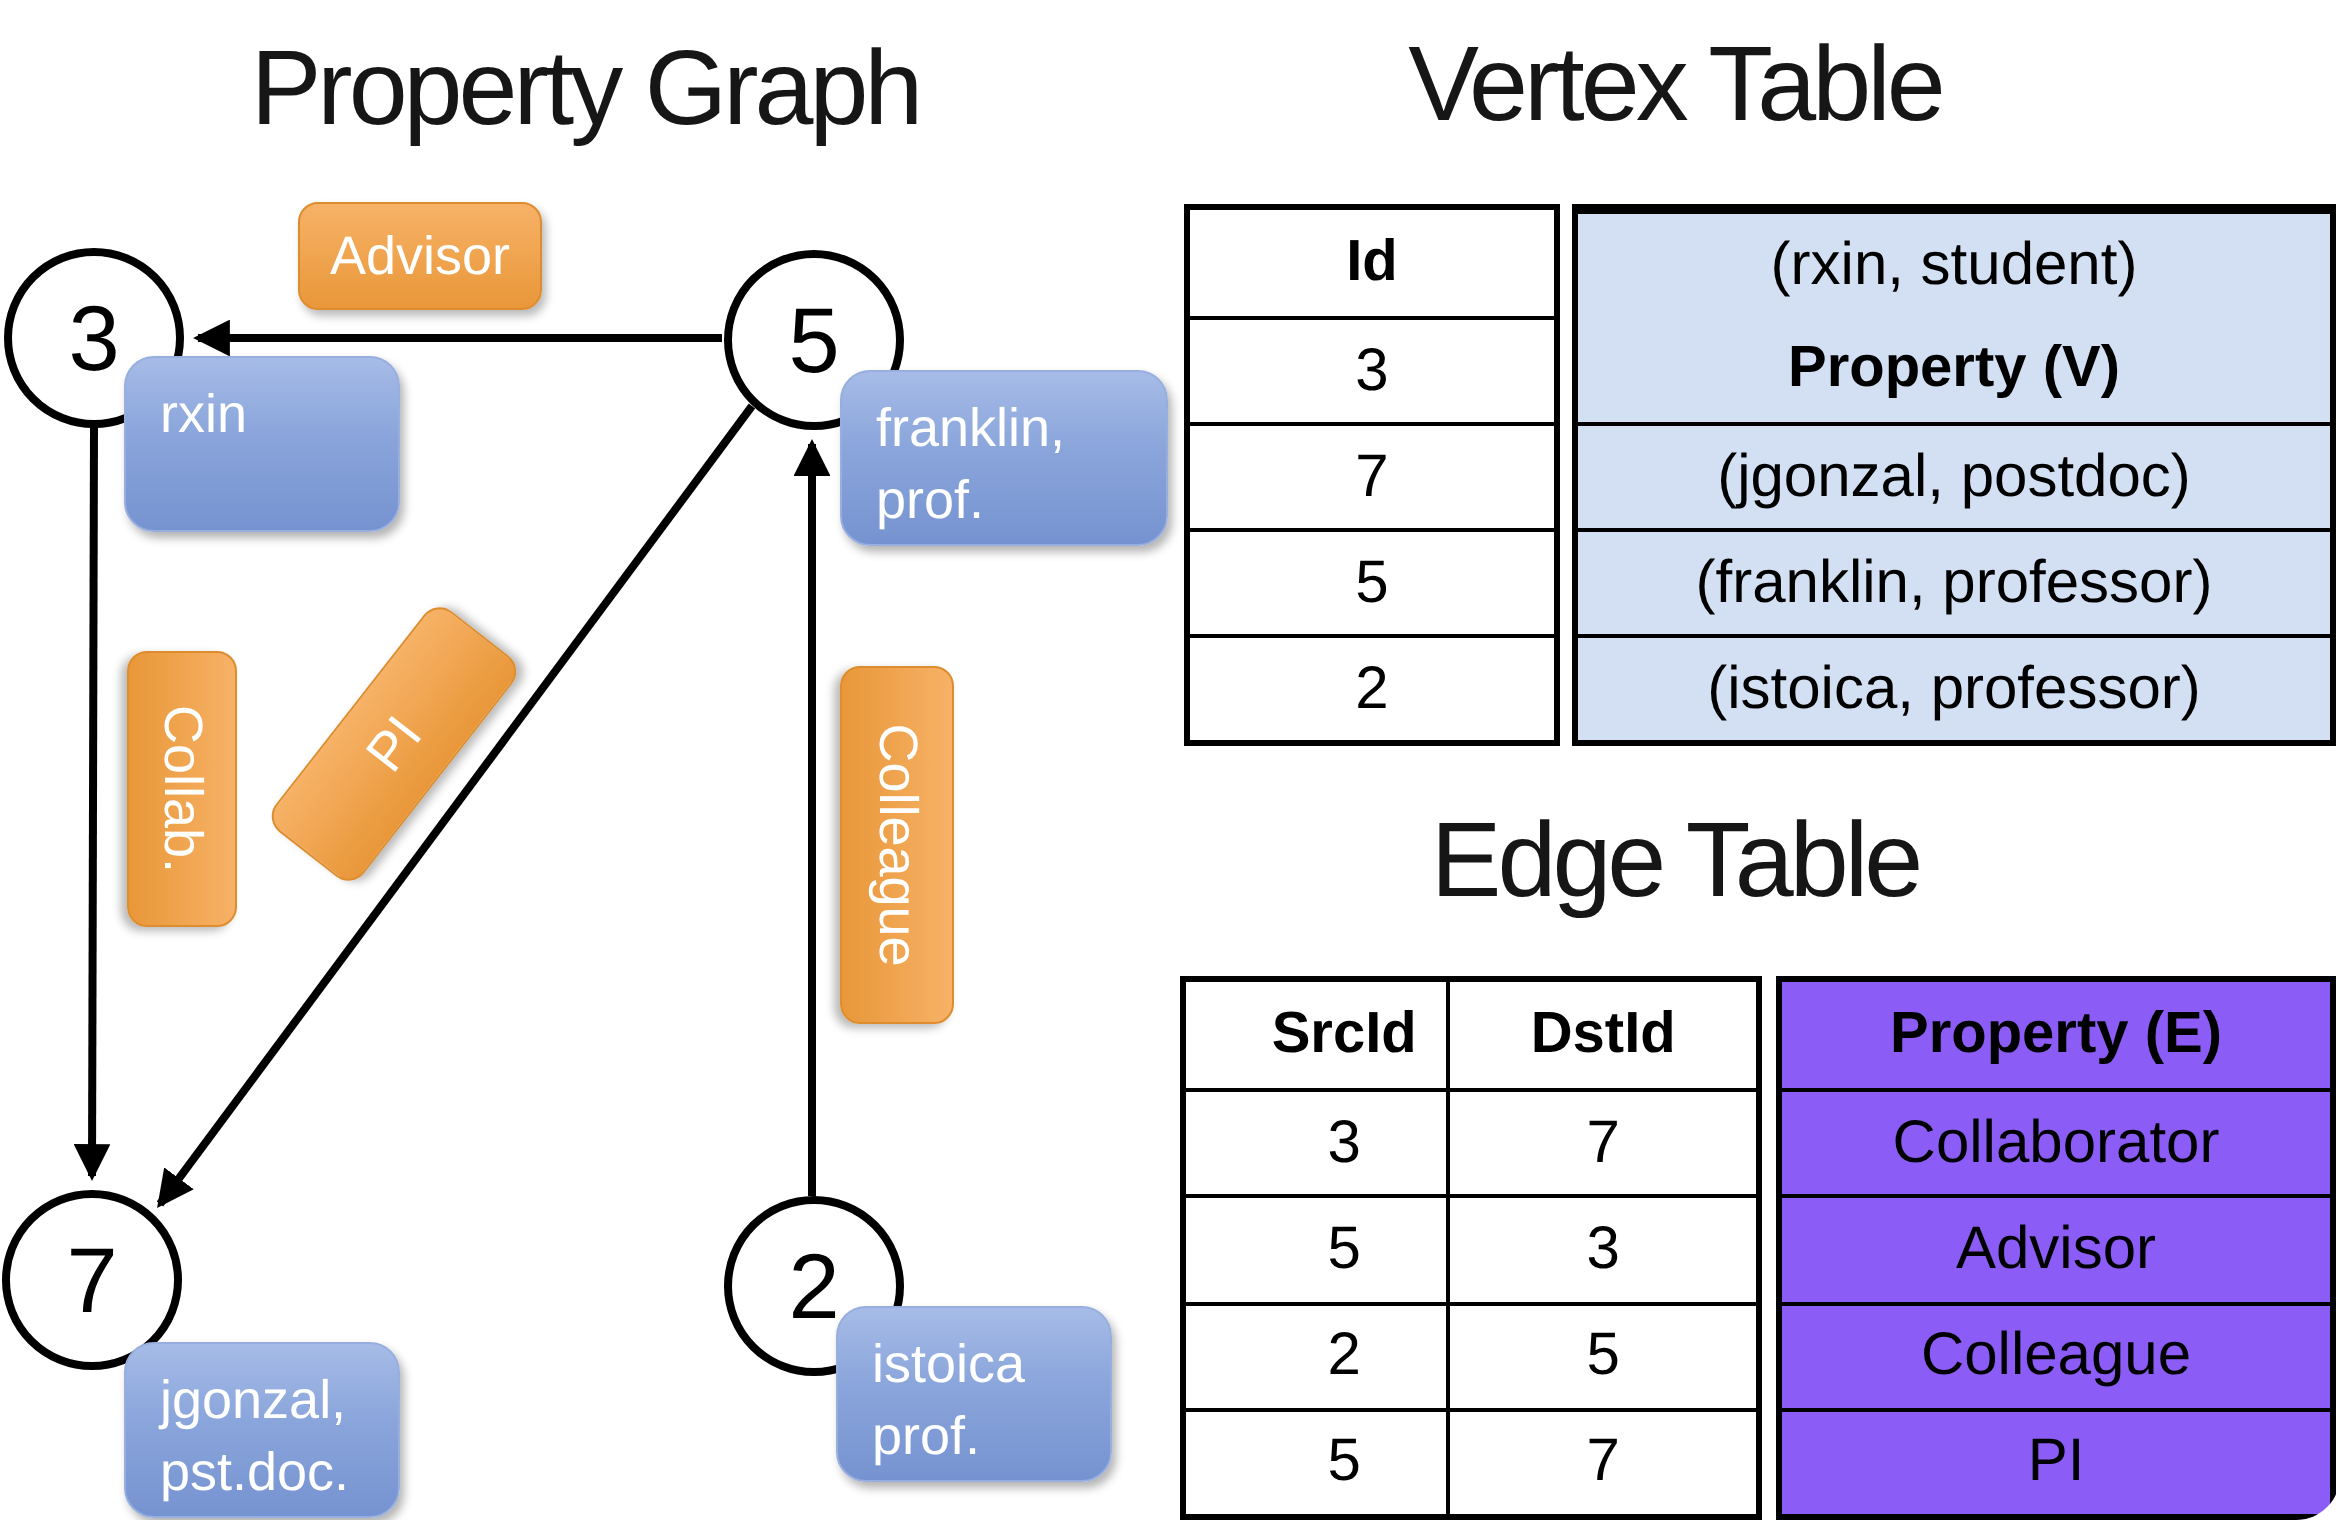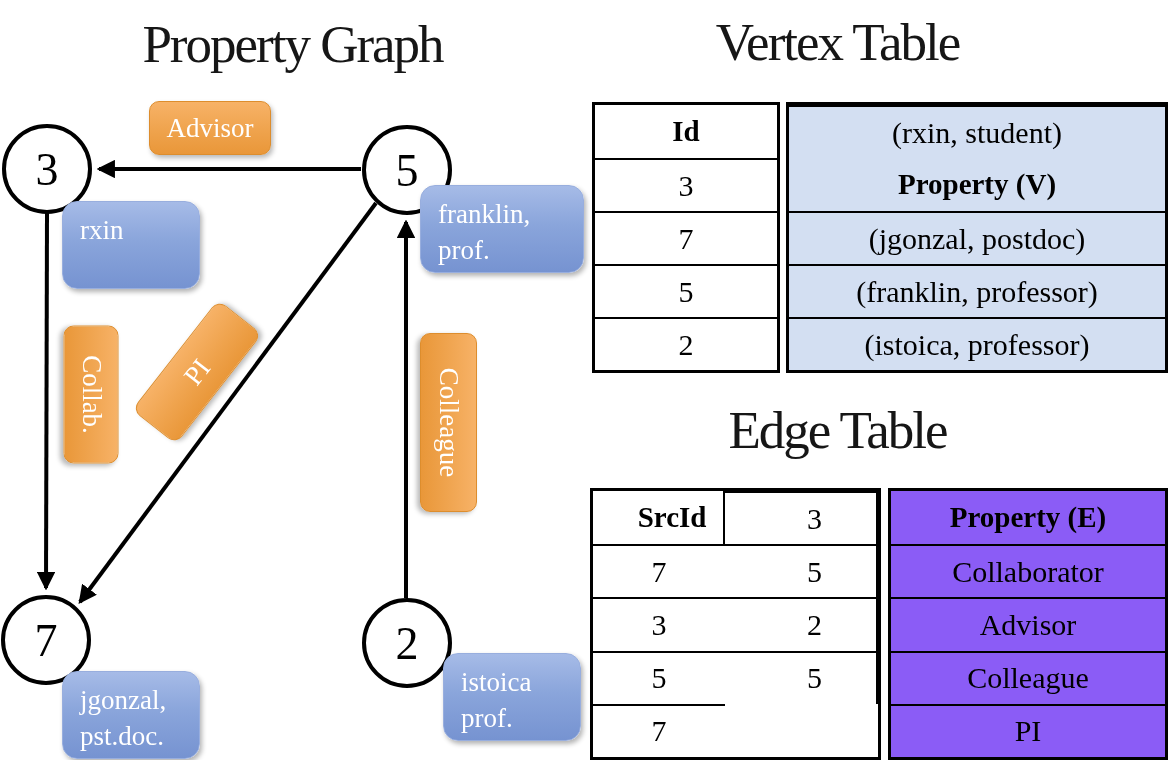--- a/index.html
+++ b/index.html
@@ -1,21 +1,22 @@
 <!DOCTYPE html>
 <html><head>
 <meta charset="utf-8">
 <style>
   * { margin:0; padding:0; box-sizing:border-box; }
   html,body { background:#ffffff; }
   .canvas {
     position:relative; width:1170px; height:760px;
     background:#ffffff; overflow:hidden;
-    font-family:Liberation Serif, serif;
+    font-family:Liberation Sans, sans-serif;
     color:#000;
+    border-radius:22px;
   }
 
   
   .big-title {
     position:absolute; text-align:center;
     font-size:53px; font-weight:400; letter-spacing:-2px; color:#161616;
     white-space:nowrap;
   }
   #graph-title   { left:0px;   top:14px;  width:585px; }
   #vertex-title  { left:585px; top:12px;  width:505px; }
@@ -39,24 +40,24 @@
 
   .vprop {
     position:absolute; z-index:4;
     width:138px; height:88px; border-radius:15px;
     background:linear-gradient(180deg,#a6bbe7 0%, #8aa5db 45%, #7693d1 100%);
     border:1px solid #98aede;
     box-shadow:2px 3px 5px rgba(0,0,0,0.30);
     color:#fff; font-size:27px; line-height:1.33;
     padding:11px 0 0 17px;
   }
-  #vprop-3 { left:62px;  top:201px; }
+  #vprop-3 { left:62px;  top:178px; }
   #vprop-5 { left:420px; top:185px; width:164px; }
   #vprop-7 { left:62px;  top:671px; }
-  #vprop-2 { left:443px; top:653px; }
+  #vprop-2 { left:418px; top:653px; }
 
   .elabel {
     position:absolute; z-index:3;
     background:linear-gradient(180deg,#f7b267 0%, #efa34d 55%, #e99739 100%);
     border:1px solid #dd8d2d; border-radius:10px;
     box-shadow:2px 3px 5px rgba(0,0,0,0.28);
     color:#fff; font-size:27px;
     display:flex; align-items:center; justify-content:center;
     white-space:nowrap;
   }
@@ -150,20 +151,21 @@
   <div class="tcol" id="vt-prop">
     <div class="cell">(rxin, student)</div>
     <div class="cell header first">Property (V)</div>
     <div class="cell">(jgonzal, postdoc)</div>
     <div class="cell">(franklin, professor)</div>
     <div class="cell">(istoica, professor)</div>
   </div>
 
   <div class="tcol" id="et-ids">
     <div class="cell header first br">SrcId</div>
+    <div class="cell header first">DstId</div>
     <div class="cell br">3</div>
     <div class="cell">7</div>
     <div class="cell br">5</div>
     <div class="cell">3</div>
     <div class="cell br">2</div>
     <div class="cell">5</div>
     <div class="cell br">5</div>
     <div class="cell">7</div>
   </div>
 

